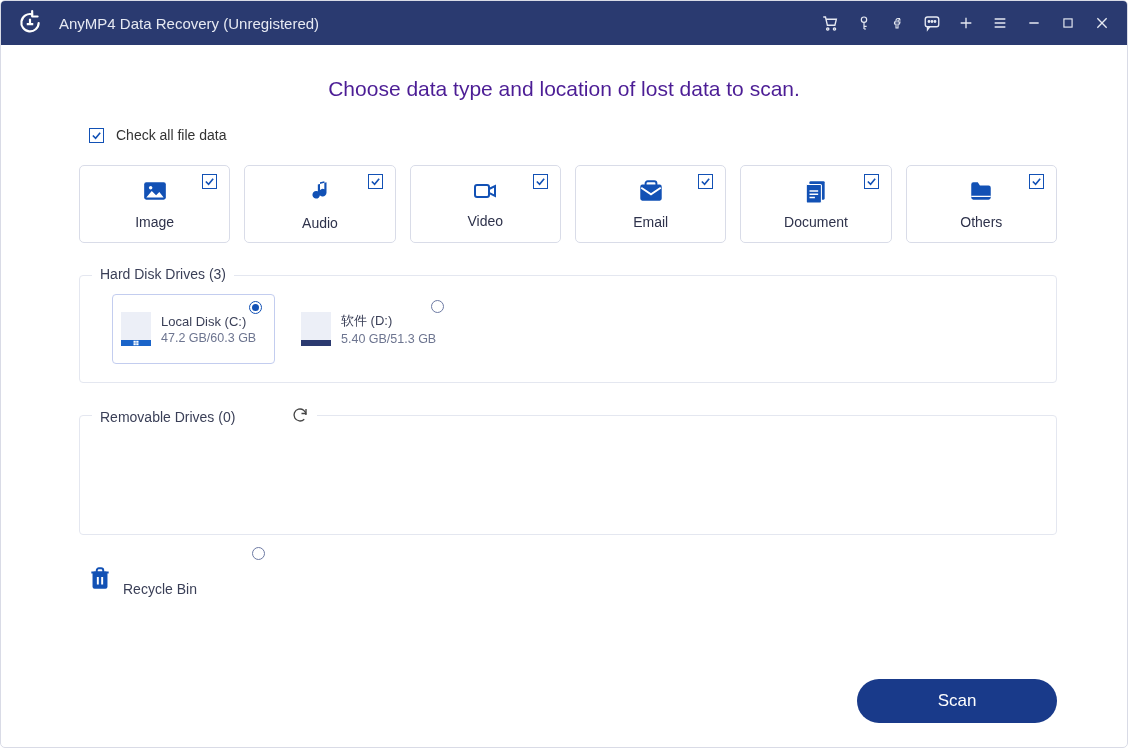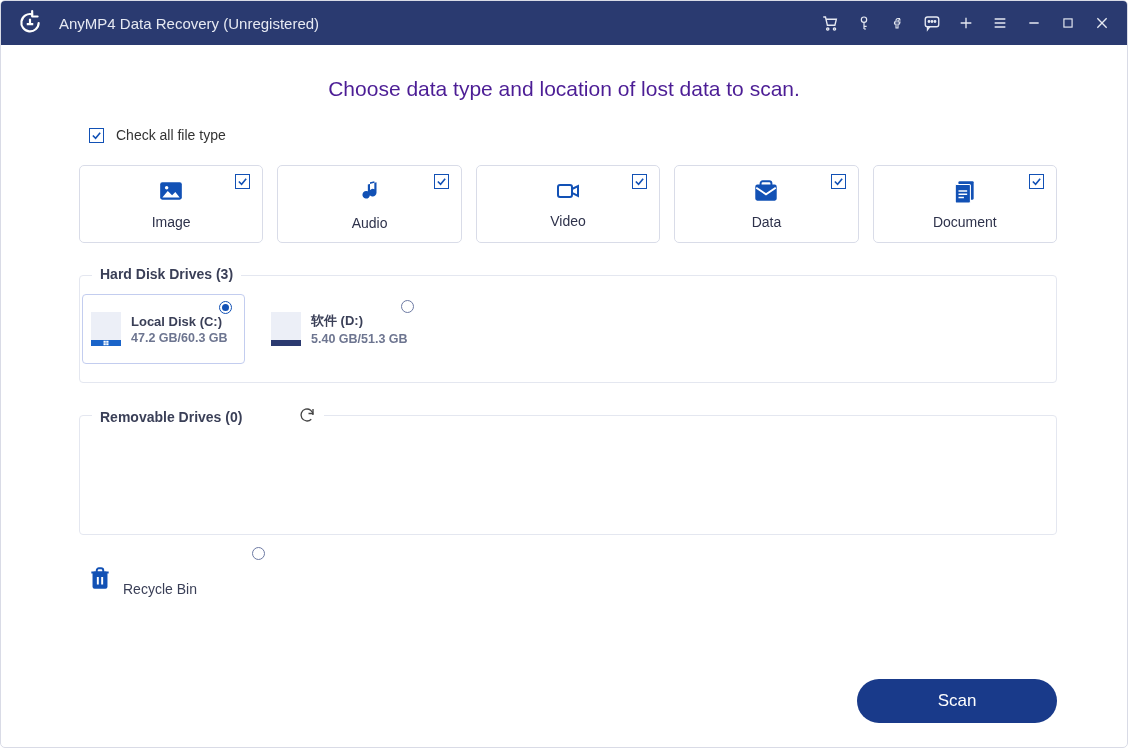--- a/index.html
+++ b/index.html
@@ -113,22 +113,21 @@
 }
 .card .icon { color: #1251b5; }
 .card .label { font-size: 14px; color: #2e324b; }
 
 .fieldset {
   margin-top: 32px;
   margin-left: 8px;
   position: relative;
   border: 1px solid #e4e7f0;
   border-radius: 4px;
-  padding: 18px 14px 18px 2px;
-  font-weight: bold;
+  padding: 18px 14px 18px 32px;
 }
 .fieldset .legend {
   position: absolute;
   top: -10px;
   left: 12px;
   background: #fff;
   padding: 0 8px;
   font-size: 14px;
   color: #3a3f57;
   display: flex;
@@ -313,21 +312,21 @@
 
   <div class="content">
     <h1 class="heading">Choose data type and location of lost data to scan.</h1>
 
     <div class="checkall">
       <span class="chk">
         <svg viewBox="0 0 24 24" fill="none" stroke="#1251b5" stroke-width="3.5">
             <polyline points="4,12 10,18 20,6"></polyline>
           </svg>
       </span>
-      <span class="checkall-label">Check all file type</span>
+      <span class="checkall-label">Check all file data</span>
     </div>
 
     <div class="cards">
       <div class="card">
         <span class="chk mini-chk">
             <svg viewBox="0 0 24 24" fill="none" stroke="#1251b5" stroke-width="3.5">
               <polyline points="4,12 10,18 20,6"></polyline>
             </svg>
           </span>
         <span class="icon">
@@ -372,38 +371,52 @@
               <polyline points="4,12 10,18 20,6"></polyline>
             </svg>
           </span>
         <span class="icon">
           <svg width="30" height="26" viewBox="0 0 24 24" fill="none" stroke="#1251b5" stroke-width="1.8">
               <rect x="3" y="7" width="18" height="13" rx="1" fill="#1251b5"></rect>
               <path d="M3 9l9 6 9-6" stroke="#fff"></path>
               <path d="M7 7V5a2 2 0 0 1 2-2h6a2 2 0 0 1 2 2v2" stroke="#1251b5"></path>
             </svg>
         </span>
-        <span class="label">Data</span>
+        <span class="label">Email</span>
       </div>
       <div class="card">
         <span class="chk mini-chk">
             <svg viewBox="0 0 24 24" fill="none" stroke="#1251b5" stroke-width="3.5">
               <polyline points="4,12 10,18 20,6"></polyline>
             </svg>
           </span>
         <span class="icon">
           <svg width="28" height="26" viewBox="0 0 24 24" fill="#1251b5">
               <rect x="6" y="3" width="14" height="17" rx="1"></rect>
               <rect x="3" y="6" width="14" height="17" rx="1" fill="#1251b5" stroke="#fff" stroke-width="1"></rect>
               <line x1="6" y1="12" x2="14" y2="12" stroke="#fff" stroke-width="1.5"></line>
               <line x1="6" y1="15" x2="14" y2="15" stroke="#fff" stroke-width="1.5"></line>
               <line x1="6" y1="18" x2="11" y2="18" stroke="#fff" stroke-width="1.5"></line>
             </svg>
         </span>
         <span class="label">Document</span>
+      </div>
+      <div class="card">
+        <span class="chk mini-chk">
+            <svg viewBox="0 0 24 24" fill="none" stroke="#1251b5" stroke-width="3.5">
+              <polyline points="4,12 10,18 20,6"></polyline>
+            </svg>
+          </span>
+        <span class="icon">
+          <svg width="30" height="26" viewBox="0 0 24 24" fill="#1251b5">
+              <path d="M3 6a2 2 0 0 1 2-2h4l2 3h8a2 2 0 0 1 2 2v9a2 2 0 0 1-2 2H5a2 2 0 0 1-2-2z"></path>
+              <line x1="3" y1="17" x2="21" y2="17" stroke="#fff" stroke-width="1.3"></line>
+            </svg>
+        </span>
+        <span class="label">Others</span>
       </div>
     </div>
 
     <div class="fieldset">
       <div class="legend">
         <span class="legend-txt">Hard Disk Drives (3)</span>
       </div>
       <div class="drives">
         <div class="drive selected">
           <span class="radio checked"></span>

